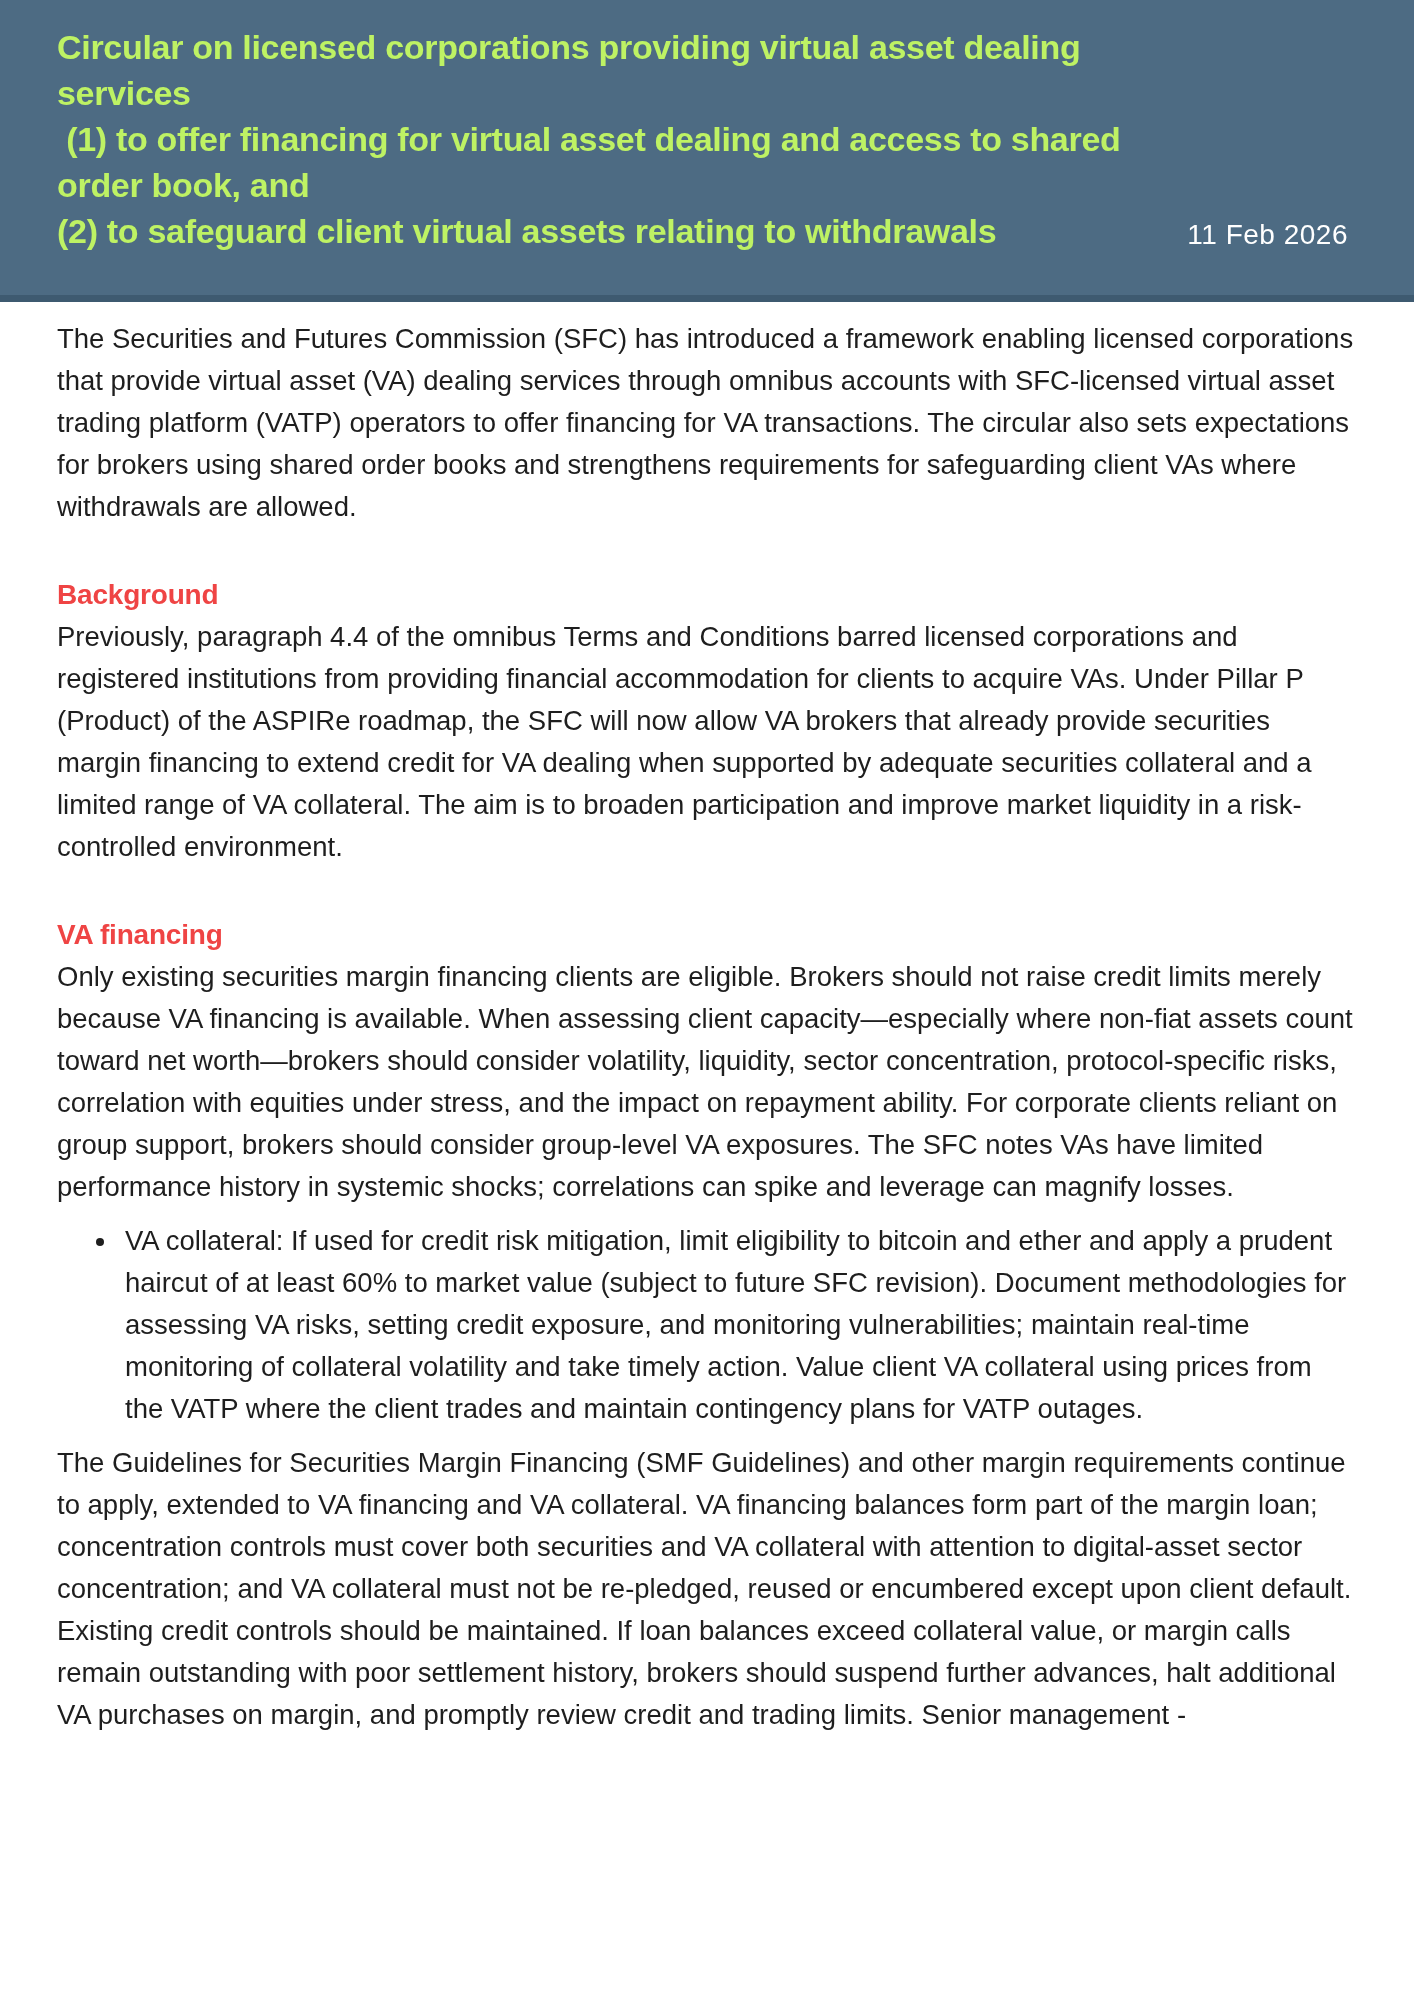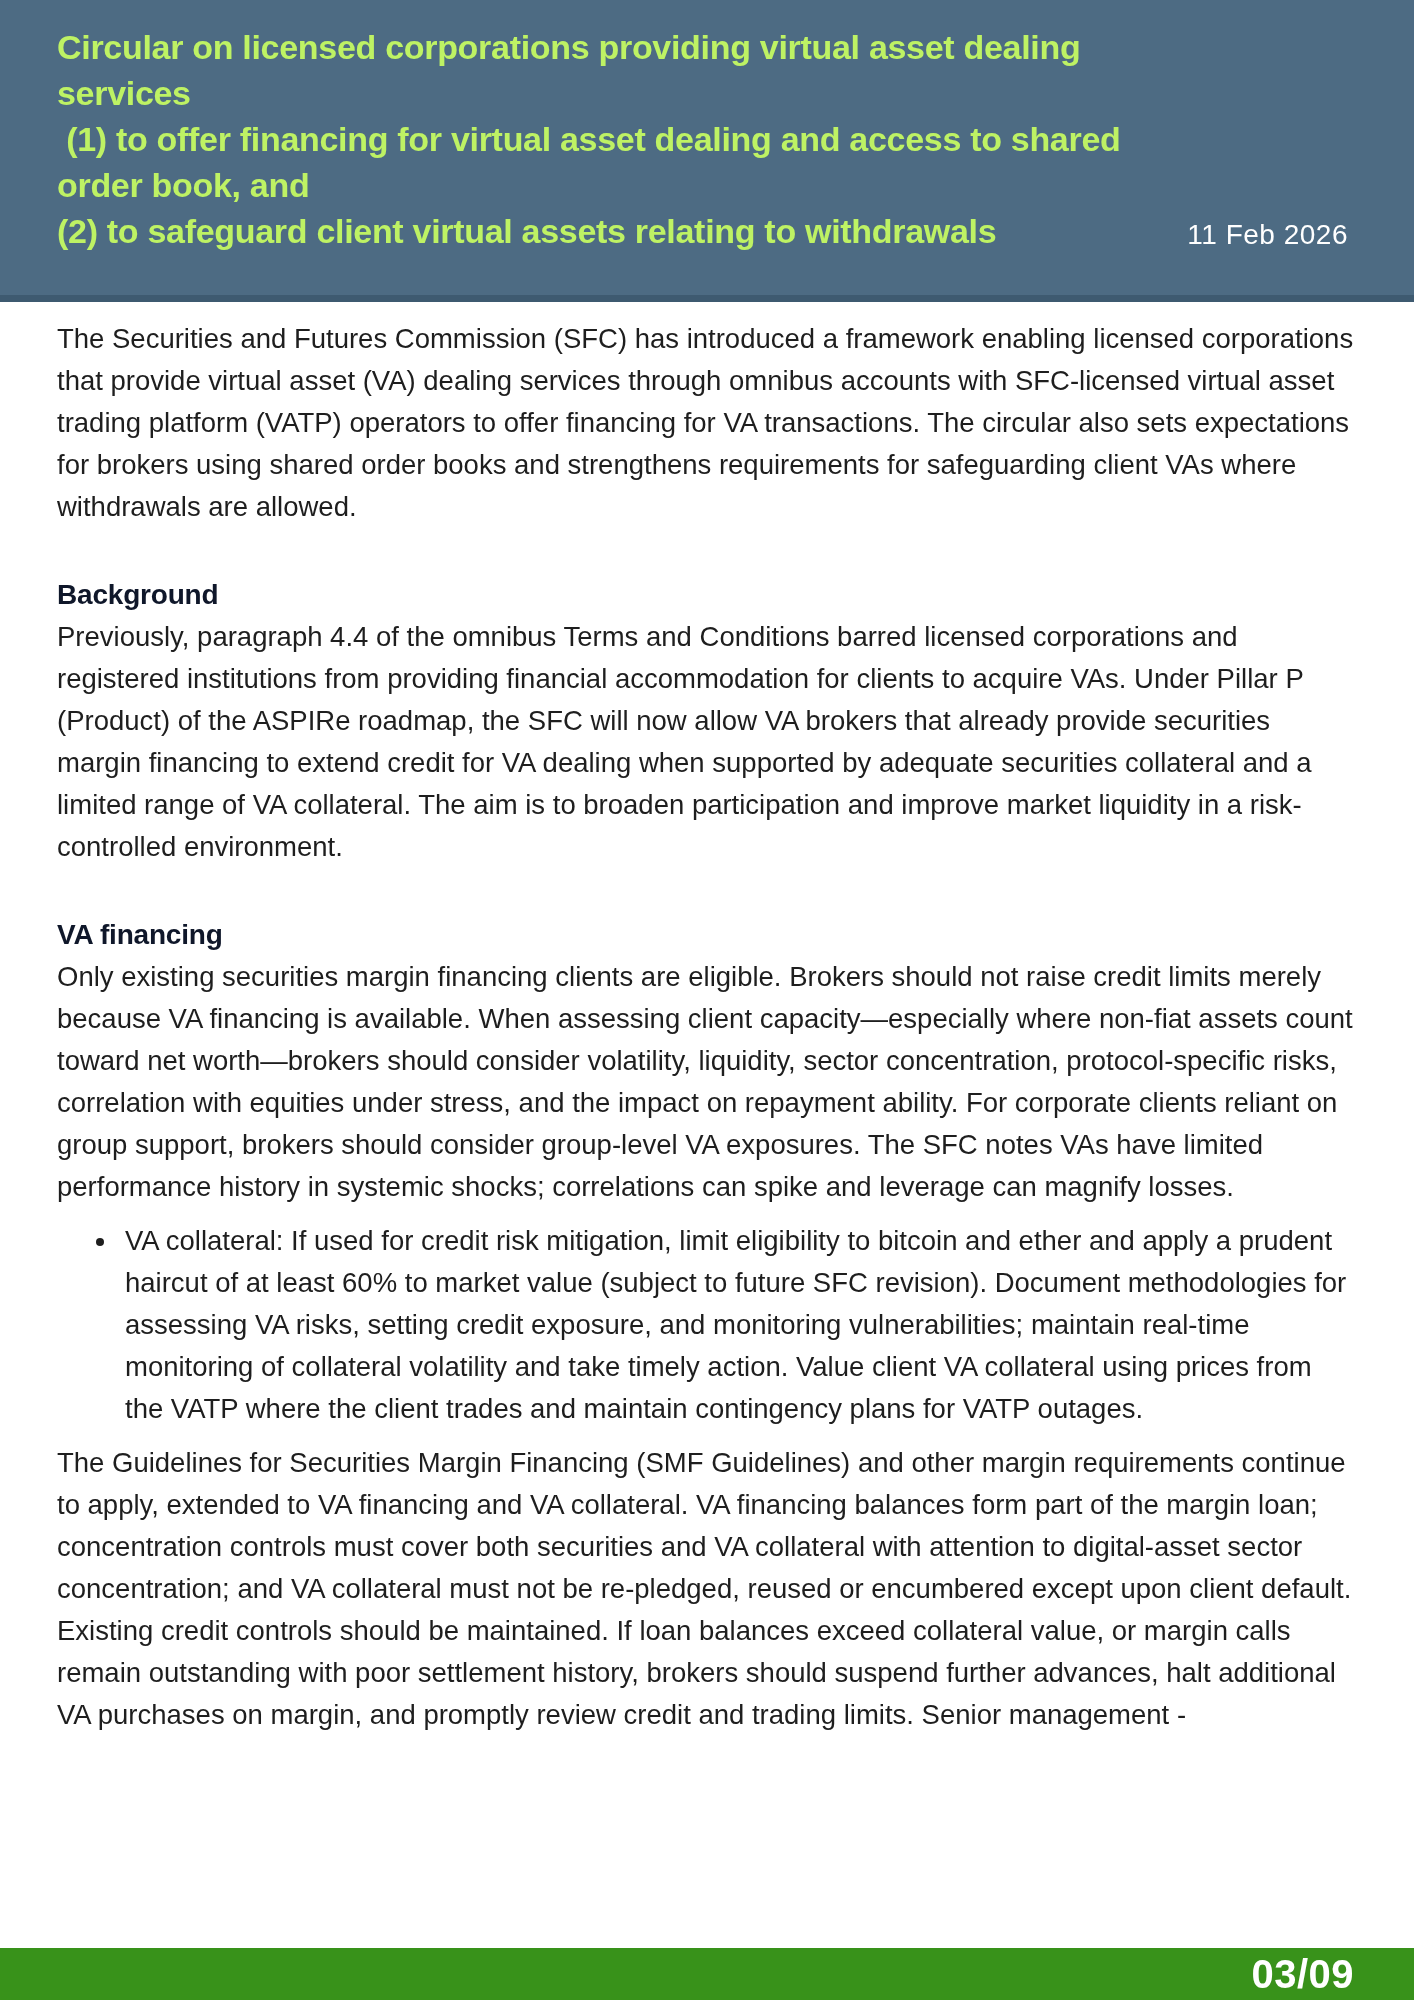--- a/index.html
+++ b/index.html
@@ -45,21 +45,21 @@
     font-size: 27.5px;
     line-height: 42px;
     font-weight: 300;
   }
   .body p { margin: 0; }
   .body h2 {
     margin: 46px 0 0 0;
     font-size: 28px;
     line-height: 42px;
     font-weight: 700;
-    color: #0f172a;
+    color: #ef4444;
     letter-spacing: -0.2px;
   }
   .body ul {
     margin: 12px;
     padding-left: 50px;
   }
   .body li { padding-left: 6px; }
   .footer {
     position: absolute;
     left: 0;
@@ -111,17 +111,14 @@
         <li>VA collateral: If used for credit risk mitigation, limit eligibility to bitcoin and ether and apply a prudent haircut of at least 60% to market value (subject to future SFC revision). Document methodologies for assessing VA risks, setting credit exposure, and monitoring vulnerabilities; maintain real-time monitoring of collateral volatility and take timely action. Value client VA collateral using prices from the VATP where the client trades and maintain contingency plans for VATP outages.</li>
       </ul>
     </section>
 
     <section>
       <p>The Guidelines for Securities Margin Financing (SMF Guidelines) and other margin requirements continue to apply, extended to VA financing and VA collateral. VA financing balances form part of the margin loan; concentration controls must cover both securities and VA collateral with attention to digital-asset sector concentration; and VA collateral must not be re-pledged, reused or encumbered except upon client default. Existing credit controls should be maintained. If loan balances exceed collateral value, or margin calls remain outstanding with poor settlement history, brokers should suspend further advances, halt additional VA purchases on margin, and promptly review credit and trading limits. Senior management -</p>
     </section>
 
   </div>
 
-  <div class="footer">
-    <span class="page-number">03/09</span>
-  </div>
 
 </div>
 
 </body></html>

